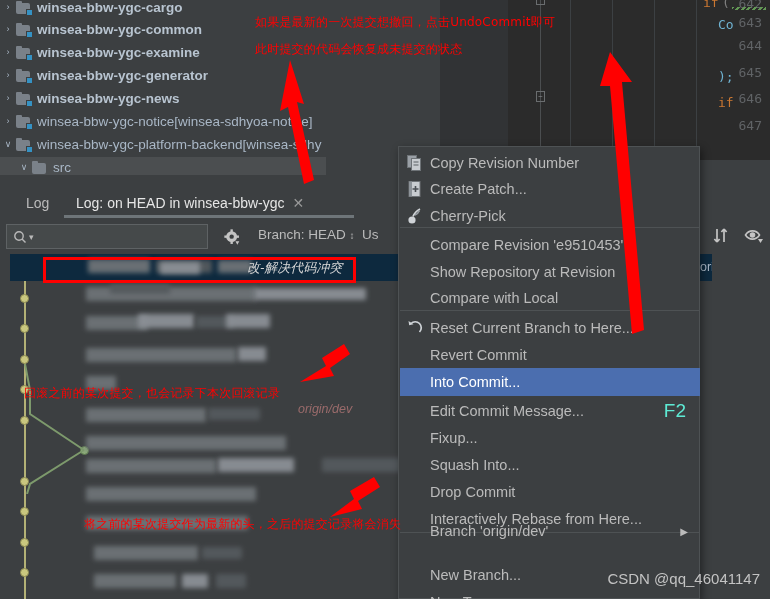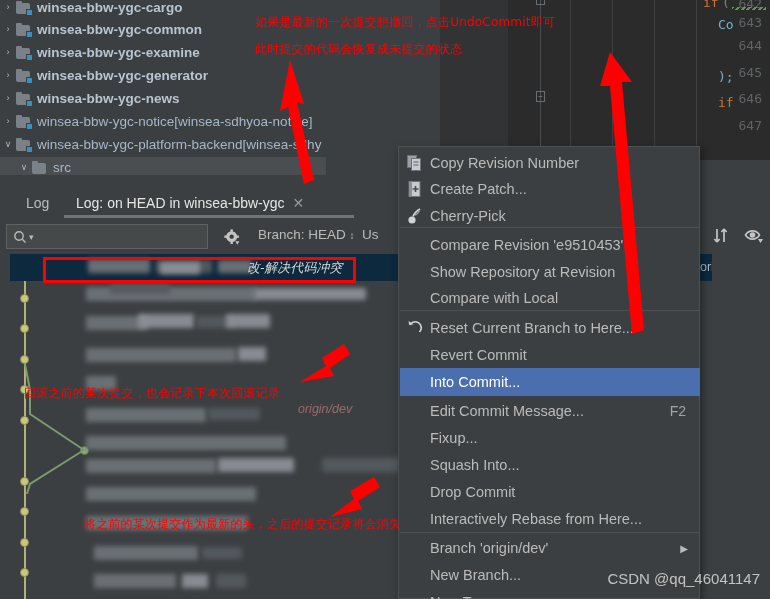--- a/index.html
+++ b/index.html
@@ -195,21 +195,21 @@
     position: absolute; left: 1px; width: 300px; height: 28px;
     display: flex; align-items: center;
     color: #bbbbbb; font-size: 14.5px;
     white-space: nowrap;
   }
   .mi.highlight { background: #4b6eaf; color: #ffffff; }
   .mi .mi-icon {
     position: absolute; left: 6px; top: 5px; width: 18px; height: 18px;
   }
   .mi .mi-label { position: absolute; left: 30px; }
-  .mi .mi-accel { position: absolute; right: 14px; color: #a3a3a3; font-size: 14px;}
+  .mi .mi-accel { position: absolute; right: 14px; color: #5eead4; font-size: 19px;}
   .mi .mi-arrow { position: absolute; right: 12px; color: #bbbbbb; font-size: 10px; }
   .mi-sep {
     position: absolute; left: 1px; width: 300px; height: 1px; background: #4e5254;
   }
 
   
   .ann {
     position: absolute;
     color: #ff0000; font-size: 12px;
     font-family: "DejaVu Sans", "Liberation Sans", sans-serif;
@@ -573,21 +573,21 @@
     </div>
     <div class="mi" style="top:331px;">
       <span class="mi-label">Drop Commit</span>
     </div>
     <div class="mi" style="top:358px;">
       <span class="mi-label">Interactively Rebase from Here...</span>
     </div>
 
     <div class="mi-sep" style="top:385px;"></div>
 
-    <div class="mi" style="top:387px;text-align:right;">
+    <div class="mi" style="top:370px;text-align:right;">
       <span class="mi-label">Branch 'origin/dev'</span>
       <span class="mi-arrow">▶</span>
     </div>
     <div class="mi" style="top:414px;">
       <span class="mi-label">New Branch...</span>
     </div>
     <div class="mi" style="top:441px;">
       <span class="mi-label">New Tag</span>
     </div>
   </div>

